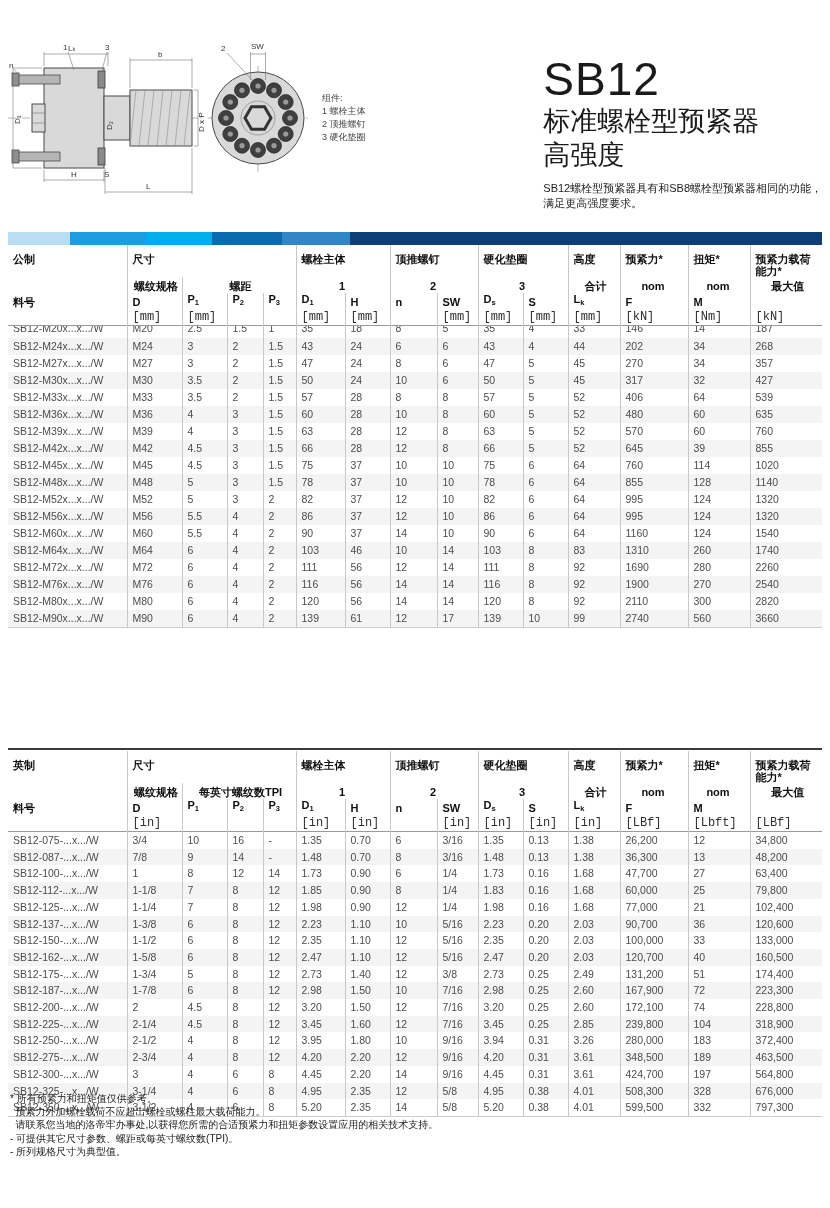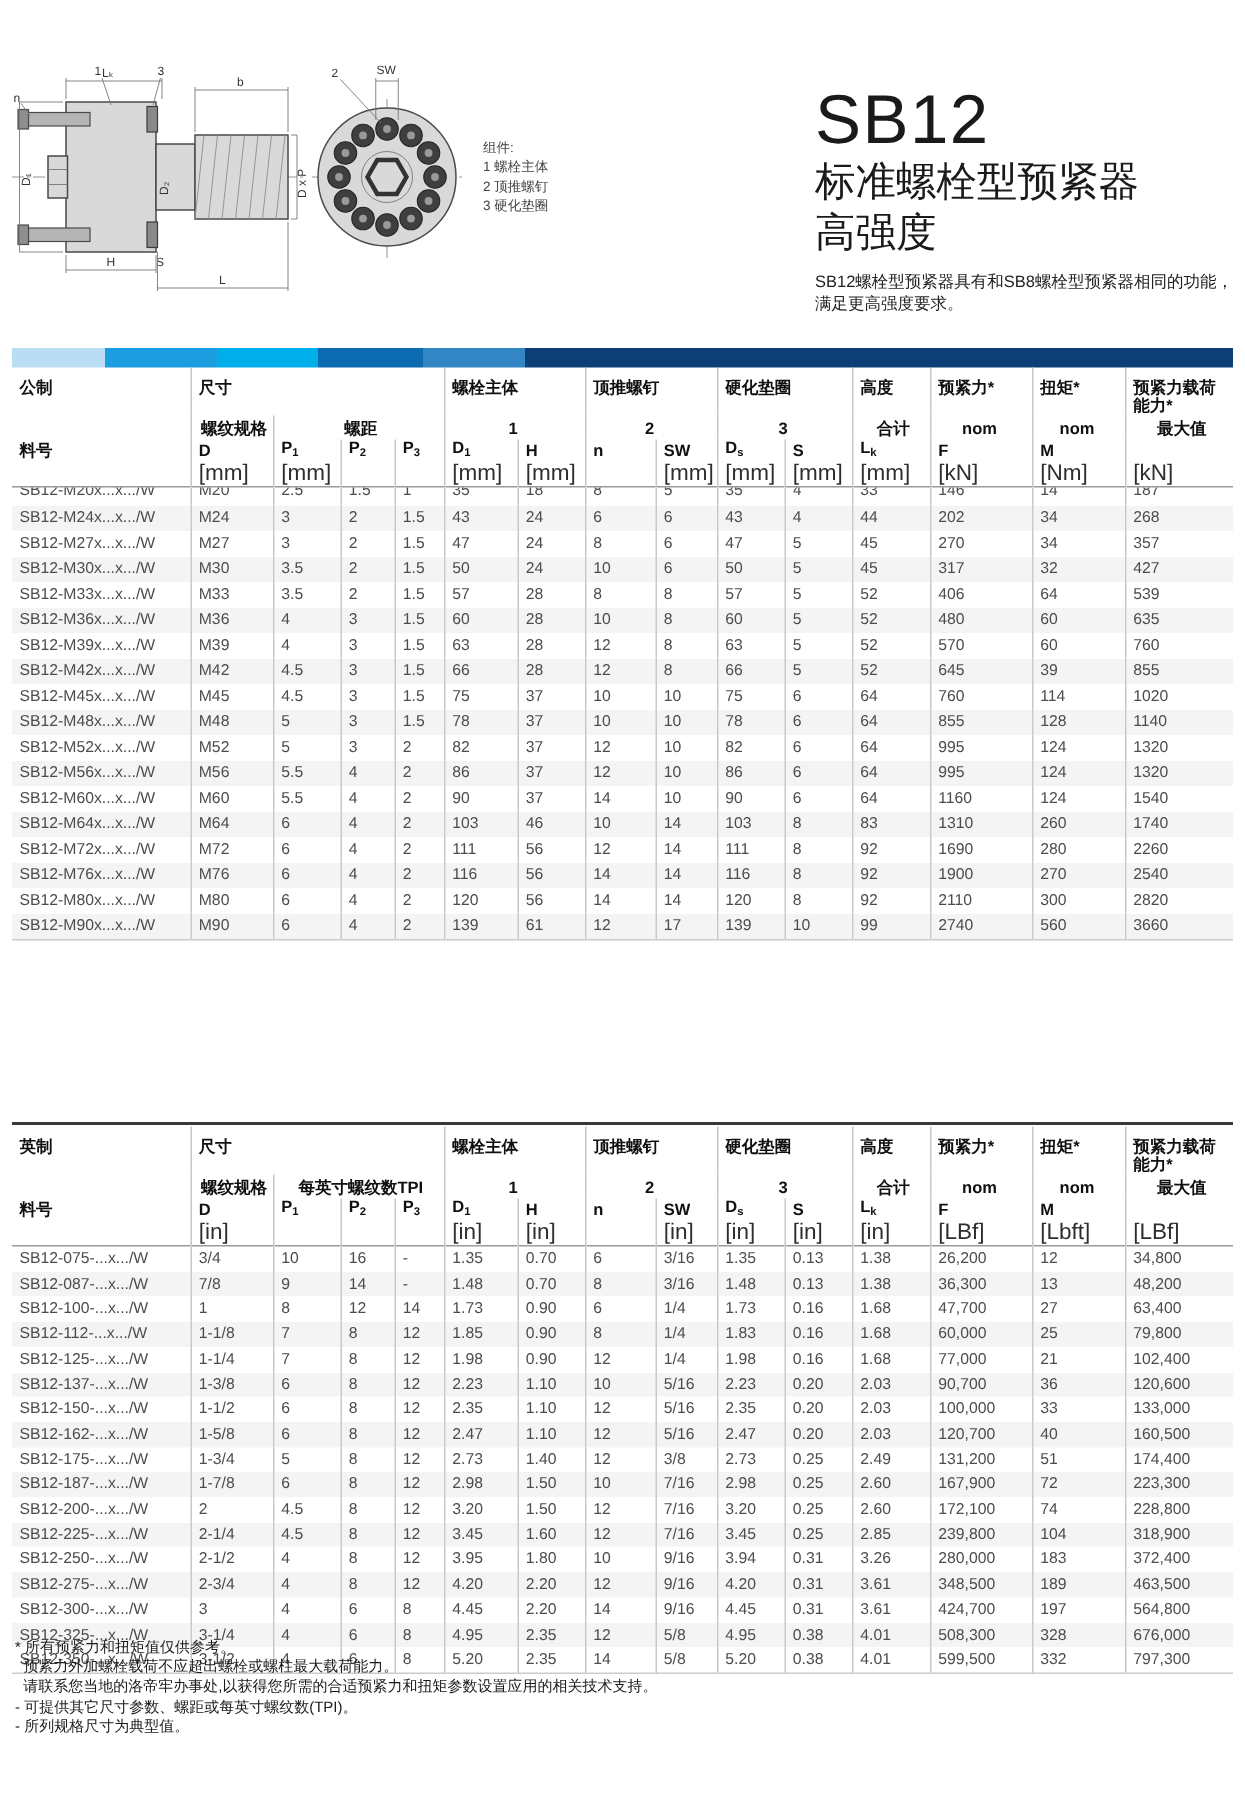--- a/index.html
+++ b/index.html
@@ -32,21 +32,21 @@
   .band{height:13px;}
   .topline{height:2px;background:#3a3a3a;margin-bottom:1px;}
   table{border-collapse:collapse;table-layout:fixed;width:814px;border-bottom:1px solid #cccccc;}
   th,td{padding:0 2px 0 5px;text-align:left;font-weight:normal;white-space:nowrap;overflow:hidden;}
   th:not(:first-child),td:not(:first-child){border-left:1px solid #c8c8c8;}
   thead{border-bottom:1px solid #9a9a9a;}
   thead th{color:#101010;}
   tr.grp th{font-weight:bold;font-size:11px;vertical-align:top;padding-top:8px;line-height:12px;white-space:pre-line;height:24px;}
   tr.sub th{font-weight:bold;font-size:11px;height:16px;line-height:14px;vertical-align:bottom;text-align:center;}
   tr.sym th{font-weight:bold;font-size:11px;height:15px;line-height:13px;vertical-align:bottom;}
-  tr.unit th{font-size:15px;color:#2e2e2e;height:14px;line-height:12px;padding-bottom:2px;vertical-align:bottom;}
+  tr.unit th{font-size:12px;color:#2e2e2e;height:14px;line-height:12px;padding-bottom:2px;vertical-align:bottom;font-family:Liberation Mono, monospace;}
   th.ctr{text-align:center;padding-left:0;}
   .ss{font-size:7.5px;vertical-align:-2px;}
   tbody td{font-size:10.5px;color:#4c4c4c;height:17px;line-height:17px;}
   #imperial tbody td{height:16.7px;line-height:16.7px;}
   tbody tr:nth-child(even) td{background:#f4f4f4;}
   tr.clipped td{height:12px;}
   tr.clipped .cw{height:12px;overflow:hidden;}
   tr.clipped .cw span{display:block;margin-top:-6px;line-height:17px;}
   
   .footnotes{position:absolute;left:10px;top:1092px;font-size:10px;line-height:13.2px;color:#1a1a1a;white-space:pre;}

